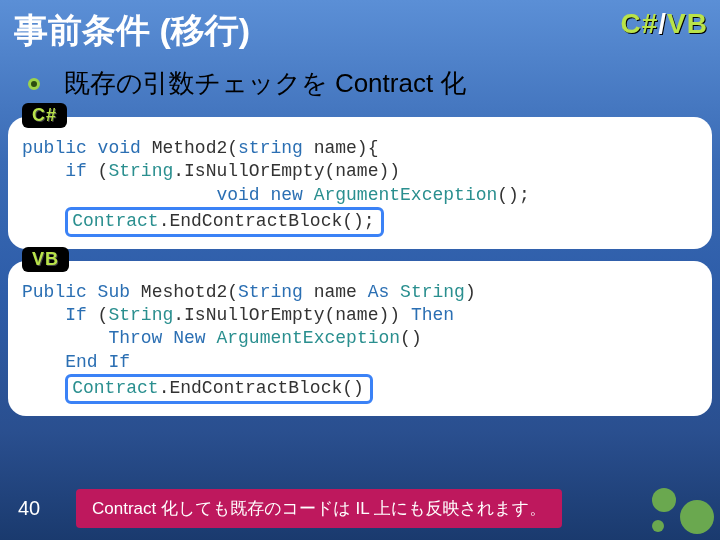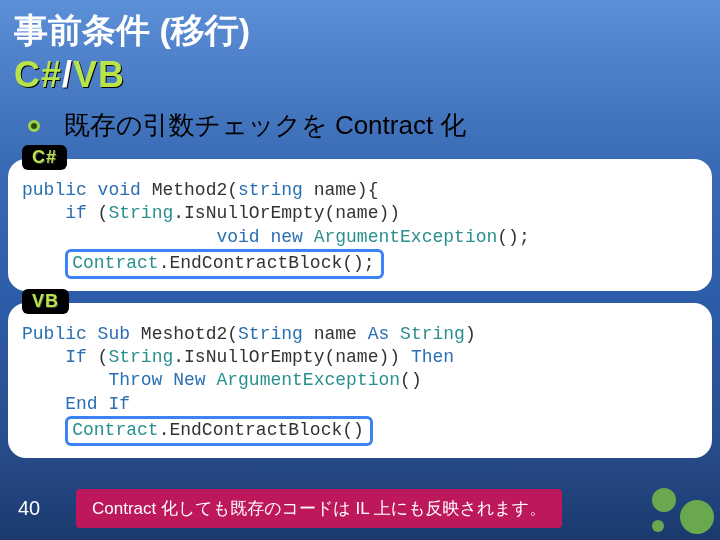--- a/index.html
+++ b/index.html
@@ -4,23 +4,23 @@
 <style>
   *{margin:0;padding:0;box-sizing:border-box;}
   body{width:720px;height:540px;background:linear-gradient(180deg,#5b8fd6 0%,#3a6bb5 30%,#2d5ca8 55%,#2a4f8f 80%,#1a3a6e 100%);font-family:"Meiryo","MS PGothic",sans-serif;position:relative;overflow:hidden;}
   
   .decor{position:absolute;right:0;bottom:0;width:90px;height:60px;}
   .decor .c{position:absolute;border-radius:50%;background:#6aa84f;}
   .decor .c1{width:24px;height:24px;right:44px;bottom:28px;}
   .decor .c2{width:34px;height:34px;right:6px;bottom:6px;}
   .decor .c3{width:12px;height:12px;right:56px;bottom:8px;}
   
-  .title-row{display:flex;justify-content:space-between;align-items:flex-start;padding:8px 12px 6px 14px;flex-direction:column;}
+  .title-row{display:flex;justify-content:space-between;align-items:flex-start;padding:8px 12px 6px 14px;}
   .title{color:#fff;font-size:34px;font-weight:600;}
-  .langs{font-size:36px;font-weight:800;letter-spacing:1px;}
+  .langs{font-size:28px;font-weight:800;letter-spacing:1px;}
   .csh{color:#b9e34a;text-shadow:1px 1px 0 #000;}
   .slash{color:#fff;text-shadow:1px 1px 0 #000;}
   .vb{color:#b9e34a;text-shadow:1px 1px 0 #000;}
   
   .bullet-line{display:flex;align-items:center;gap:24px;padding:6px 0 10px 28px;}
   .bullet{width:12px;height:12px;border-radius:50%;background:#2a4c10;border:3px solid #9cd34a;}
   .bullet-text{color:#000;font-size:26px;font-weight:500;}
   
   .card{background:#fff;margin:0 8px 12px 8px;border-radius:18px;padding:6px 8px 8px 8px;position:relative;}
   .tag{position:absolute;left:14px;top:-14px;background:#000;color:#b9e34a;font-weight:800;font-size:18px;padding:2px 10px 2px 10px;border-radius:6px;text-shadow:1px 1px 0 #444;letter-spacing:1px;}

